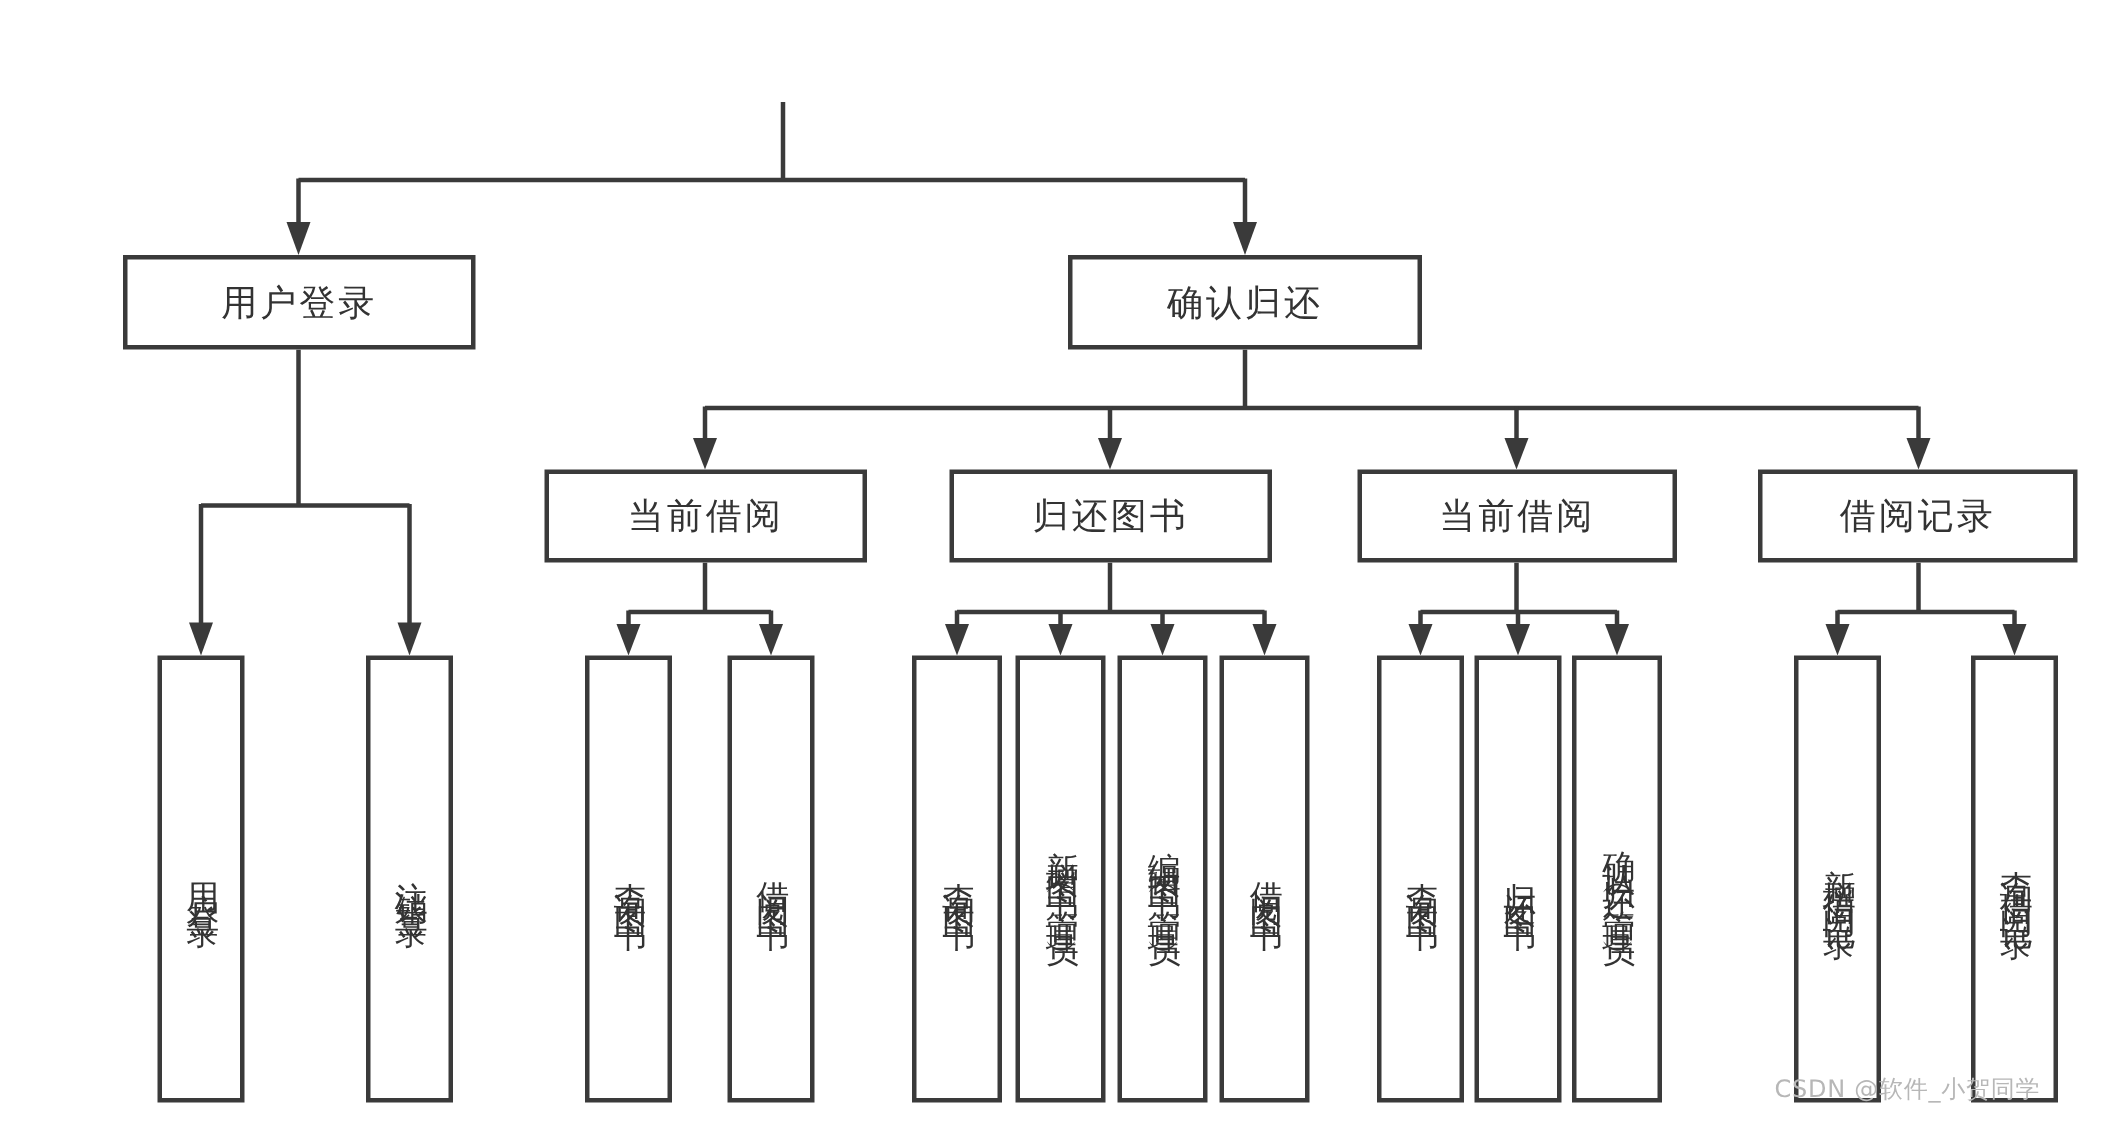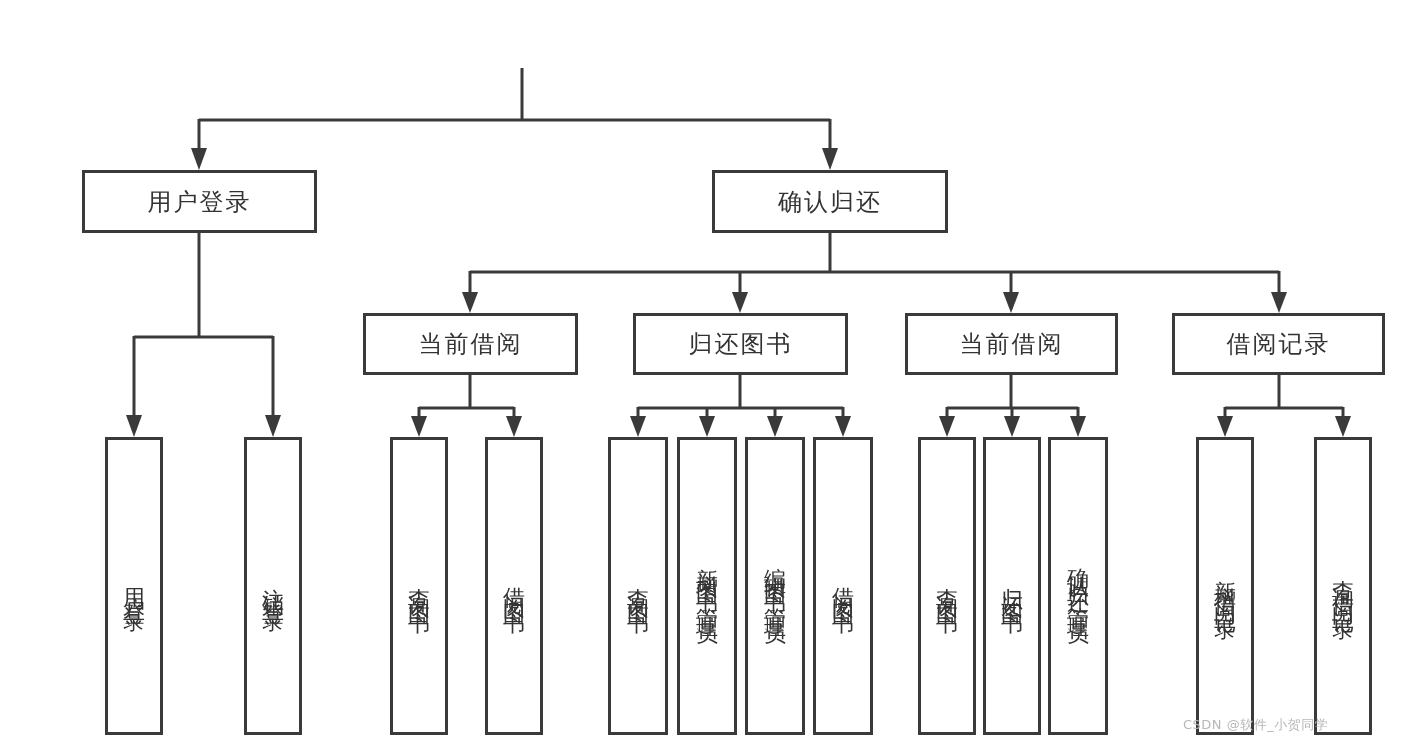--- a/index.html
+++ b/index.html
@@ -11,21 +11,21 @@
   .box{
     position:absolute;box-sizing:border-box;border:3px solid #3a3a3a;background:#ffffff;
     display:flex;align-items:center;justify-content:center;z-index:2;color:#333333;
   }
   .box.h span{font-size:24px;letter-spacing:2px;white-space:nowrap;}
   .box.v span{
     writing-mode:vertical-rl;text-orientation:mixed;
     font-size:22px;letter-spacing:8px;line-height:1.1;
   }
   .watermark{
-    position:absolute;z-index:5;color:#b7b7b7;font-size:13px;letter-spacing:0.5px;
+    position:absolute;z-index:5;color:#b7b7b7;font-size:16px;letter-spacing:0.5px;
     white-space:nowrap;
   }
 </style>
 </head>
 <body>
 
 <div id="canvas">
 
   <svg id="connectors" width="1405" height="747" viewBox="0 0 1405 747">
     <g stroke="#3a3a3a" stroke-width="3" fill="none">

